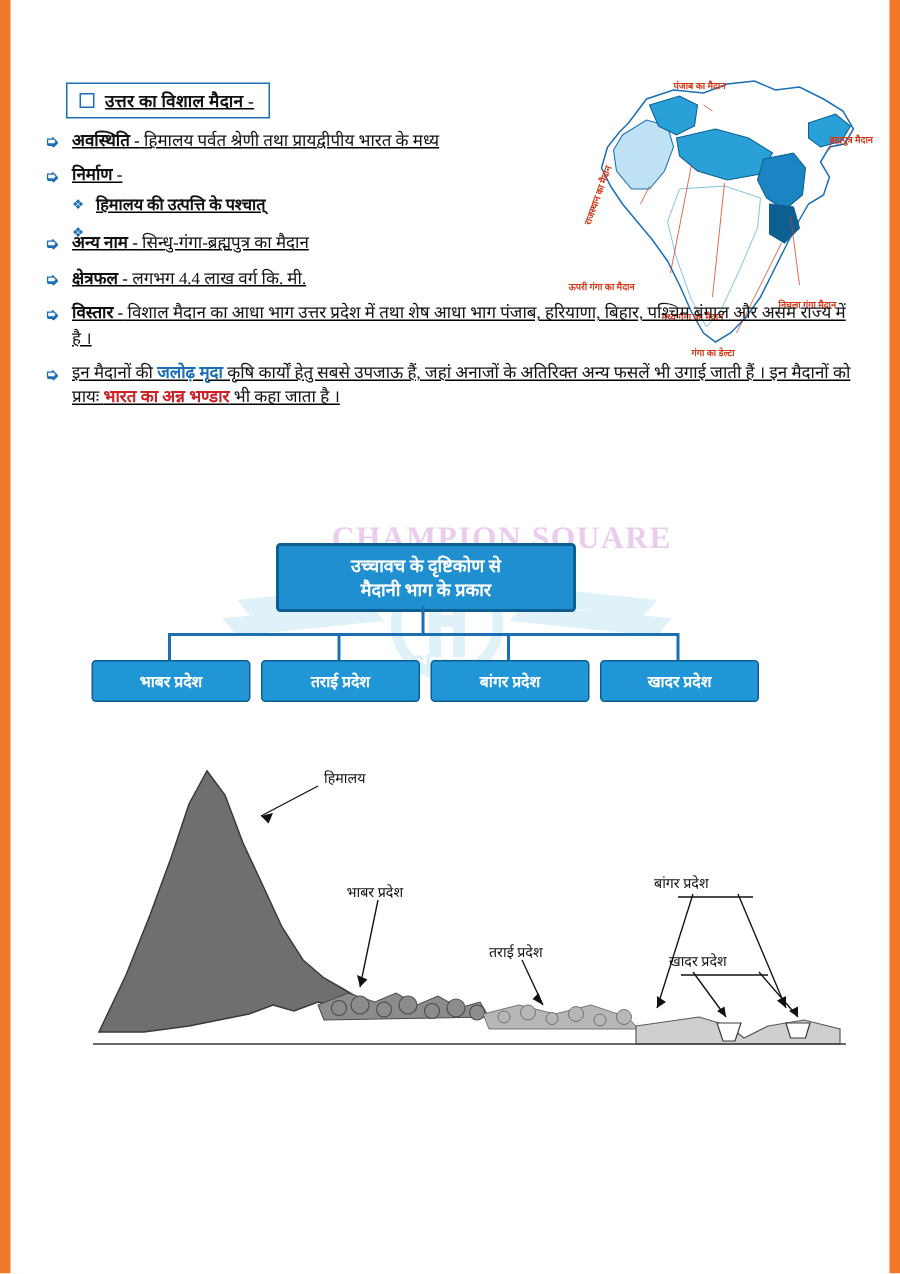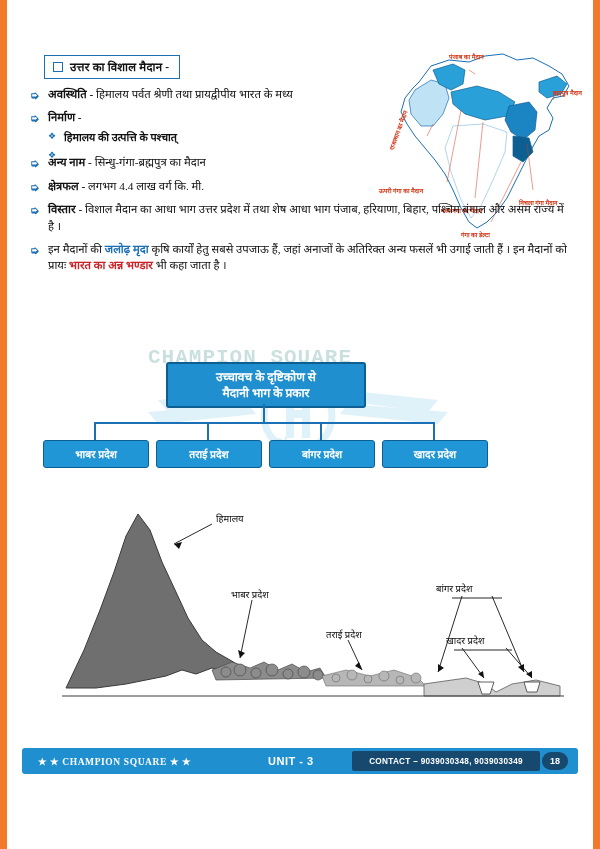--- a/index.html
+++ b/index.html
@@ -30,20 +30,21 @@
     background: #f2792a;
   }
   .rail.left { left: 0; }
   .rail.right { right: 0; }
 
   .content {
     position: absolute;
     left: 30px;
     top: 55px;
     width: 540px;
+    text-decoration: underline;
   }
 
   
   .heading-row {
     display: flex;
     align-items: center;
     gap: 6px;
     margin-left: 14px;
   }
   .heading-box {
@@ -131,42 +132,42 @@
     top: 338px;
     width: 300px;
     height: 160px;
     opacity: .22;
     pointer-events: none;
   }
   .wm-text {
     position: absolute;
     top: 8px; left: 0;
     width: 300px;
-    text-align: left;
-    font-family: Liberation Mono, monospace;
+    text-align: right;
+    font-family: Liberation Serif, serif;
     font-weight: bold;
     font-size: 21px;
-    color: #0f766e;
+    color: #a21caf;
     letter-spacing: 1px;
   }
   .wm-text2 {
     position: absolute;
     top: 96px; left: 0;
     width: 300px;
     text-align: center;
     font-family: "Liberation Sans", sans-serif;
     font-weight: bold;
     font-size: 15px;
     color: #59b6e0;
   }
 
   
   .flow {
     position: absolute;
-    left: 16px;
+    left: 34px;
     top: 362px;
     width: 540px;
     height: 125px;
   }
   .flow-top {
     position: absolute;
     left: 150px;
     top: 0;
     width: 196px;
     height: 42px;
@@ -475,21 +476,14 @@
         <polygon points="506,178 500,174 506,171"></polygon>
       </g>
     </svg>
     <div class="d-label" style="left:190px; top:12px;">हिमालय</div>
     <div class="d-label" style="left:205px; top:88px;">भाबर प्रदेश</div>
     <div class="d-label" style="left:300px; top:128px;">तराई प्रदेश</div>
     <div class="d-label" style="left:410px; top:82px;">बांगर प्रदेश</div>
     <div class="d-label" style="left:420px; top:134px;">खादर प्रदेश</div>
   </div>
 
-  <div class="footer">
-    <div class="f-bar"></div>
-    <div class="f-left">★ ★ CHAMPION SQUARE ★ ★</div>
-    <div class="f-unit">UNIT - 3</div>
-    <div class="f-contact">CONTACT – 9039030348, 9039030349</div>
-    <div class="f-page">18</div>
-  </div>
 
 </div>
 
 </body></html>

